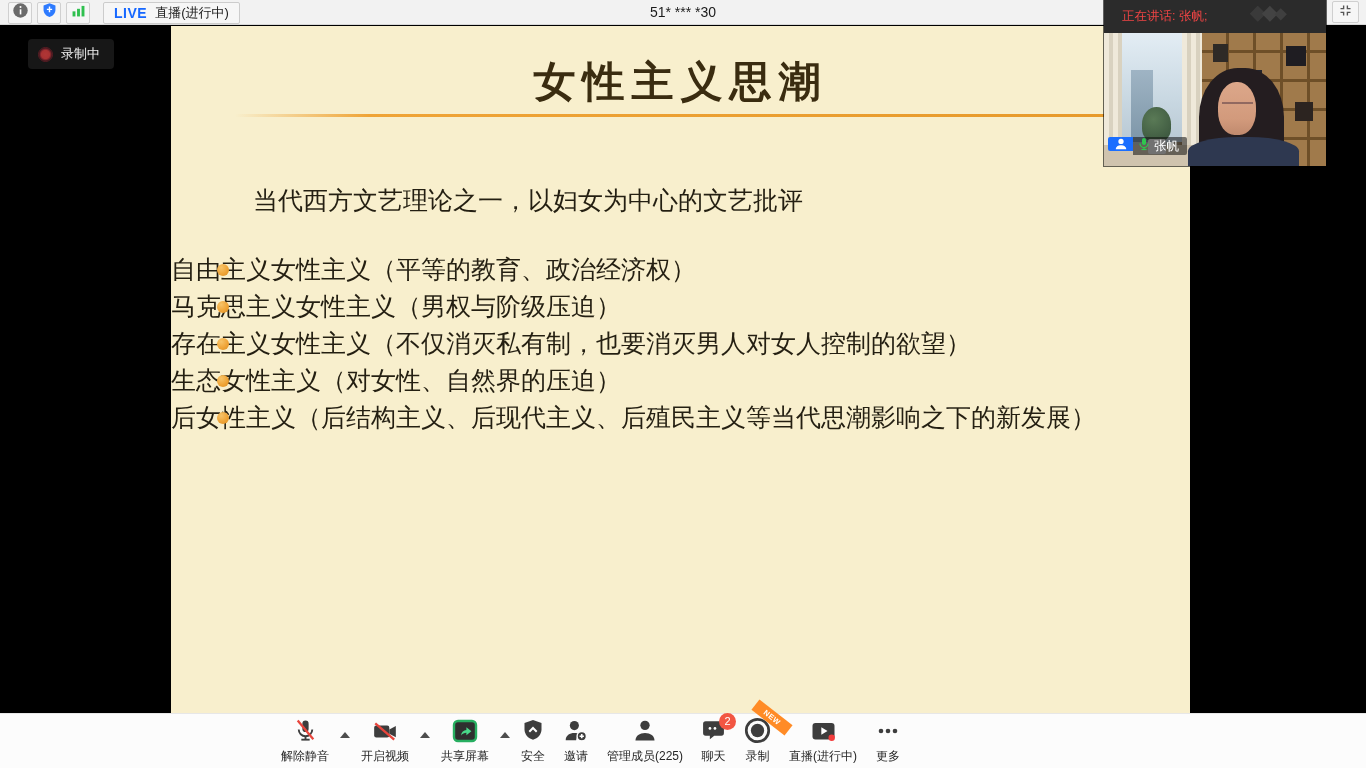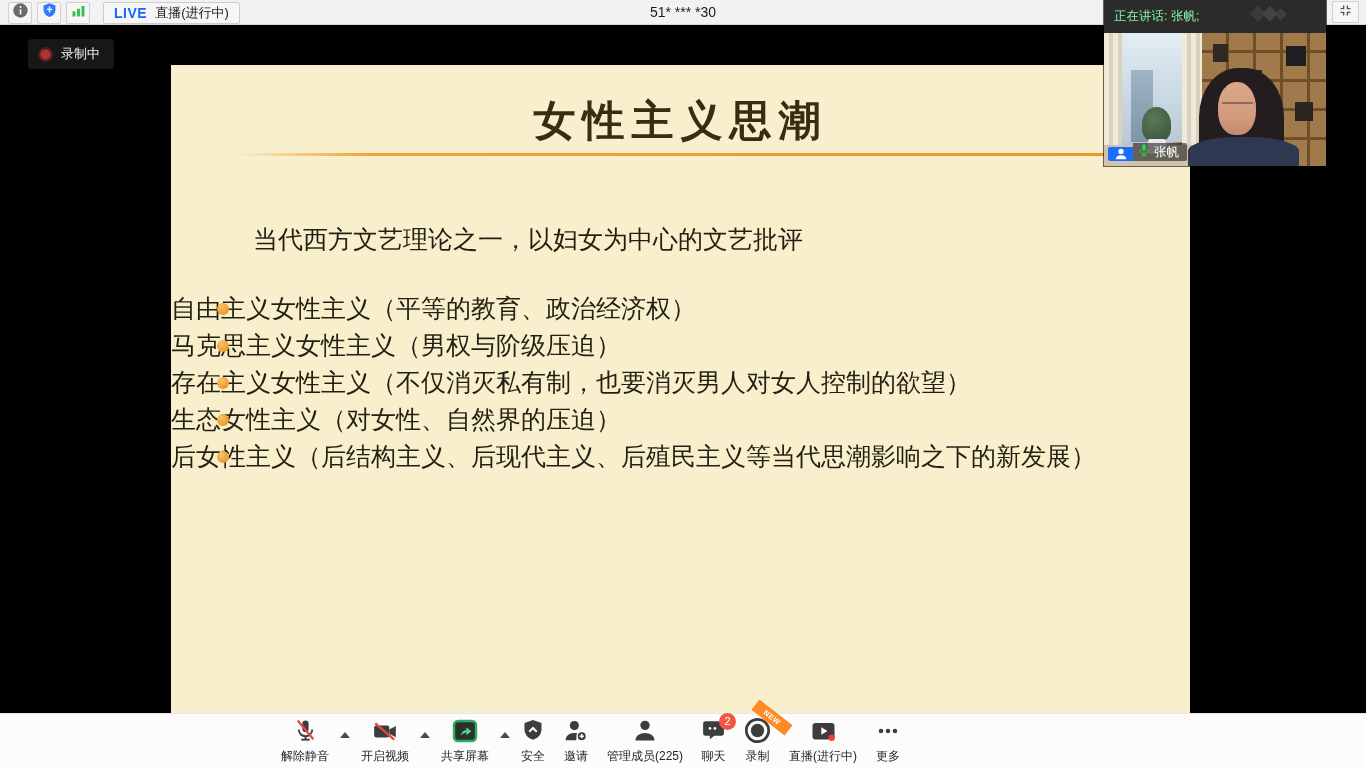--- a/index.html
+++ b/index.html
@@ -20,21 +20,21 @@
   .meeting-id { position:absolute; left:0; right:0; top:0; height:24px; text-align:center;
     line-height:24px; font-size:14px; color:#1a1a1a; pointer-events:none; }
   .exit-fs { position:absolute; right:7px; top:1px; width:27px; height:22px;
     border:1px solid #cfcfcf; border-radius:2px; background:#f6f6f6;
     display:flex; align-items:center; justify-content:center; }
 
   
   .stage { position:absolute; left:0; top:26px; width:1366px; height:687px; background:#000; }
   .slide { position:absolute; left:171px; top:0; width:1019px; height:687px;
     background:#f8efcd; color:#241f12;
-    font-family:"Liberation Serif","DejaVu Serif",serif;margin-top:39px; }
+    font-family:"Liberation Serif","DejaVu Serif",serif; }
   .slide-title { position:absolute; left:0; top:28px; width:100%; text-align:center;
     font-size:42px; font-weight:bold; color:#3a2c10; letter-spacing:7px; }
   .slide-divider { position:absolute; left:64px; top:88px; width:955px; height:3px;
     background:linear-gradient(90deg, rgba(239,164,55,0) 0%, #efa437 14%, #e6992a 100%); }
   .slide-intro { position:absolute; left:82px; top:158px; width:900px; font-size:25px; }
   .bullet-list { position:absolute; left:0; top:225px; width:985px; }
   .bullet-row { position:relative; padding-right:30px;
     line-height:37px; font-size:25px; }
   .bullet-dot { position:absolute; left:46px; top:13px; width:12px; height:12px; border-radius:50%;
     background:radial-gradient(circle at 35% 30%, #f7c469 0%, #efa437 55%, #d98c20 100%); }
@@ -46,21 +46,21 @@
   .rec-dot { width:15px; height:15px; border-radius:50%;
     background:radial-gradient(circle, #b03636 0%, #a93232 45%, #6e1f28 62%, rgba(110,31,40,0) 75%);
     border:1px solid #5c1d24; }
   .rec-label { color:#f0f0f0; font-size:13px; }
 
   
   .speaker-panel { position:absolute; left:1104px; top:0; width:222px; height:166px; z-index:10;
     background:#1b1b1b; box-shadow:0 0 0 1px rgba(0,0,0,.6); }
   .sp-header { position:relative; height:33px; background:#2b2b2b; display:flex; align-items:center;
     padding-left:10px; overflow:hidden; }
-  .sp-title { color:#86efac; font-size:12.5px; }
+  .sp-title { color:#ef4444; font-size:12.5px;margin-left:8px; }
   .sp-logo { position:absolute; right:34px; top:2px; opacity:.55; }
   .sp-video { position:relative; width:222px; height:133px; overflow:hidden;
     background:linear-gradient(100deg,#c4cdcd 0%,#b5bfbe 34%,#93744c 40%,#9c7b52 100%); }
   .v-shelf { position:absolute; left:44%; top:0; width:56%; height:100%;
     background:
       repeating-linear-gradient(0deg, rgba(90,62,30,0) 0 26px, #6e4f28 26px 29px),
       repeating-linear-gradient(90deg, rgba(90,62,30,0) 0 24px, #6e4f28 24px 27px),
       #a07a4b; }
   .v-book1 { position:absolute; left:49%; top:8%; width:7%; height:14%; background:#2e2a26; }
   .v-book2 { position:absolute; left:63%; top:28%; width:8%; height:13%; background:#23242c; }
@@ -81,21 +81,21 @@
   .v-pot { position:absolute; left:20%; bottom:9%; width:8%; height:11%; border-radius:2px; background:#e9e9e9; }
   .v-hair { position:absolute; left:43%; top:26%; width:38%; height:80%;
     background:#241d20; border-radius:46% 46% 8% 8%; }
   .v-face { position:absolute; left:51.5%; top:37%; width:17%; height:40%;
     background:linear-gradient(180deg,#dca78a 0%,#d29a7c 70%,#c08a6e 100%);
     border-radius:48% 48% 44% 44%; }
   .v-glasses { position:absolute; left:53%; top:52%; width:14%; height:3px;
     border-top:2px solid rgba(90,60,70,.55); }
   .v-body { position:absolute; left:38%; bottom:-2%; width:50%; height:24%;
     background:#2e3850; border-radius:45% 45% 0 0; }
-  .name-tag { position:absolute; left:4px; bottom:5px; height:24px; display:flex; align-items:flex-end; }
+  .name-tag { position:absolute; left:4px; bottom:5px; height:24px; display:flex; align-items:flex-start; }
   .nt-person { width:25px; background:#1a6eff; border-radius:2px 0 0 2px;
     display:flex; align-items:center; justify-content:center; }
   .nt-main { background:rgba(15,15,15,.55); border-radius:0 2px 2px 0; display:flex;
     align-items:center; gap:4px; padding:0 8px 0 5px; }
   .nt-name { color:#fff; font-size:12.5px; }
 
   
   .toolbar { position:absolute; left:0; top:713px; width:1366px; height:55px;
     background:#fcfcfc; border-top:1px solid #e7e7e7; z-index:6; }
   .tb-row { position:absolute; left:272px; top:0; height:55px; display:flex; align-items:center; }

